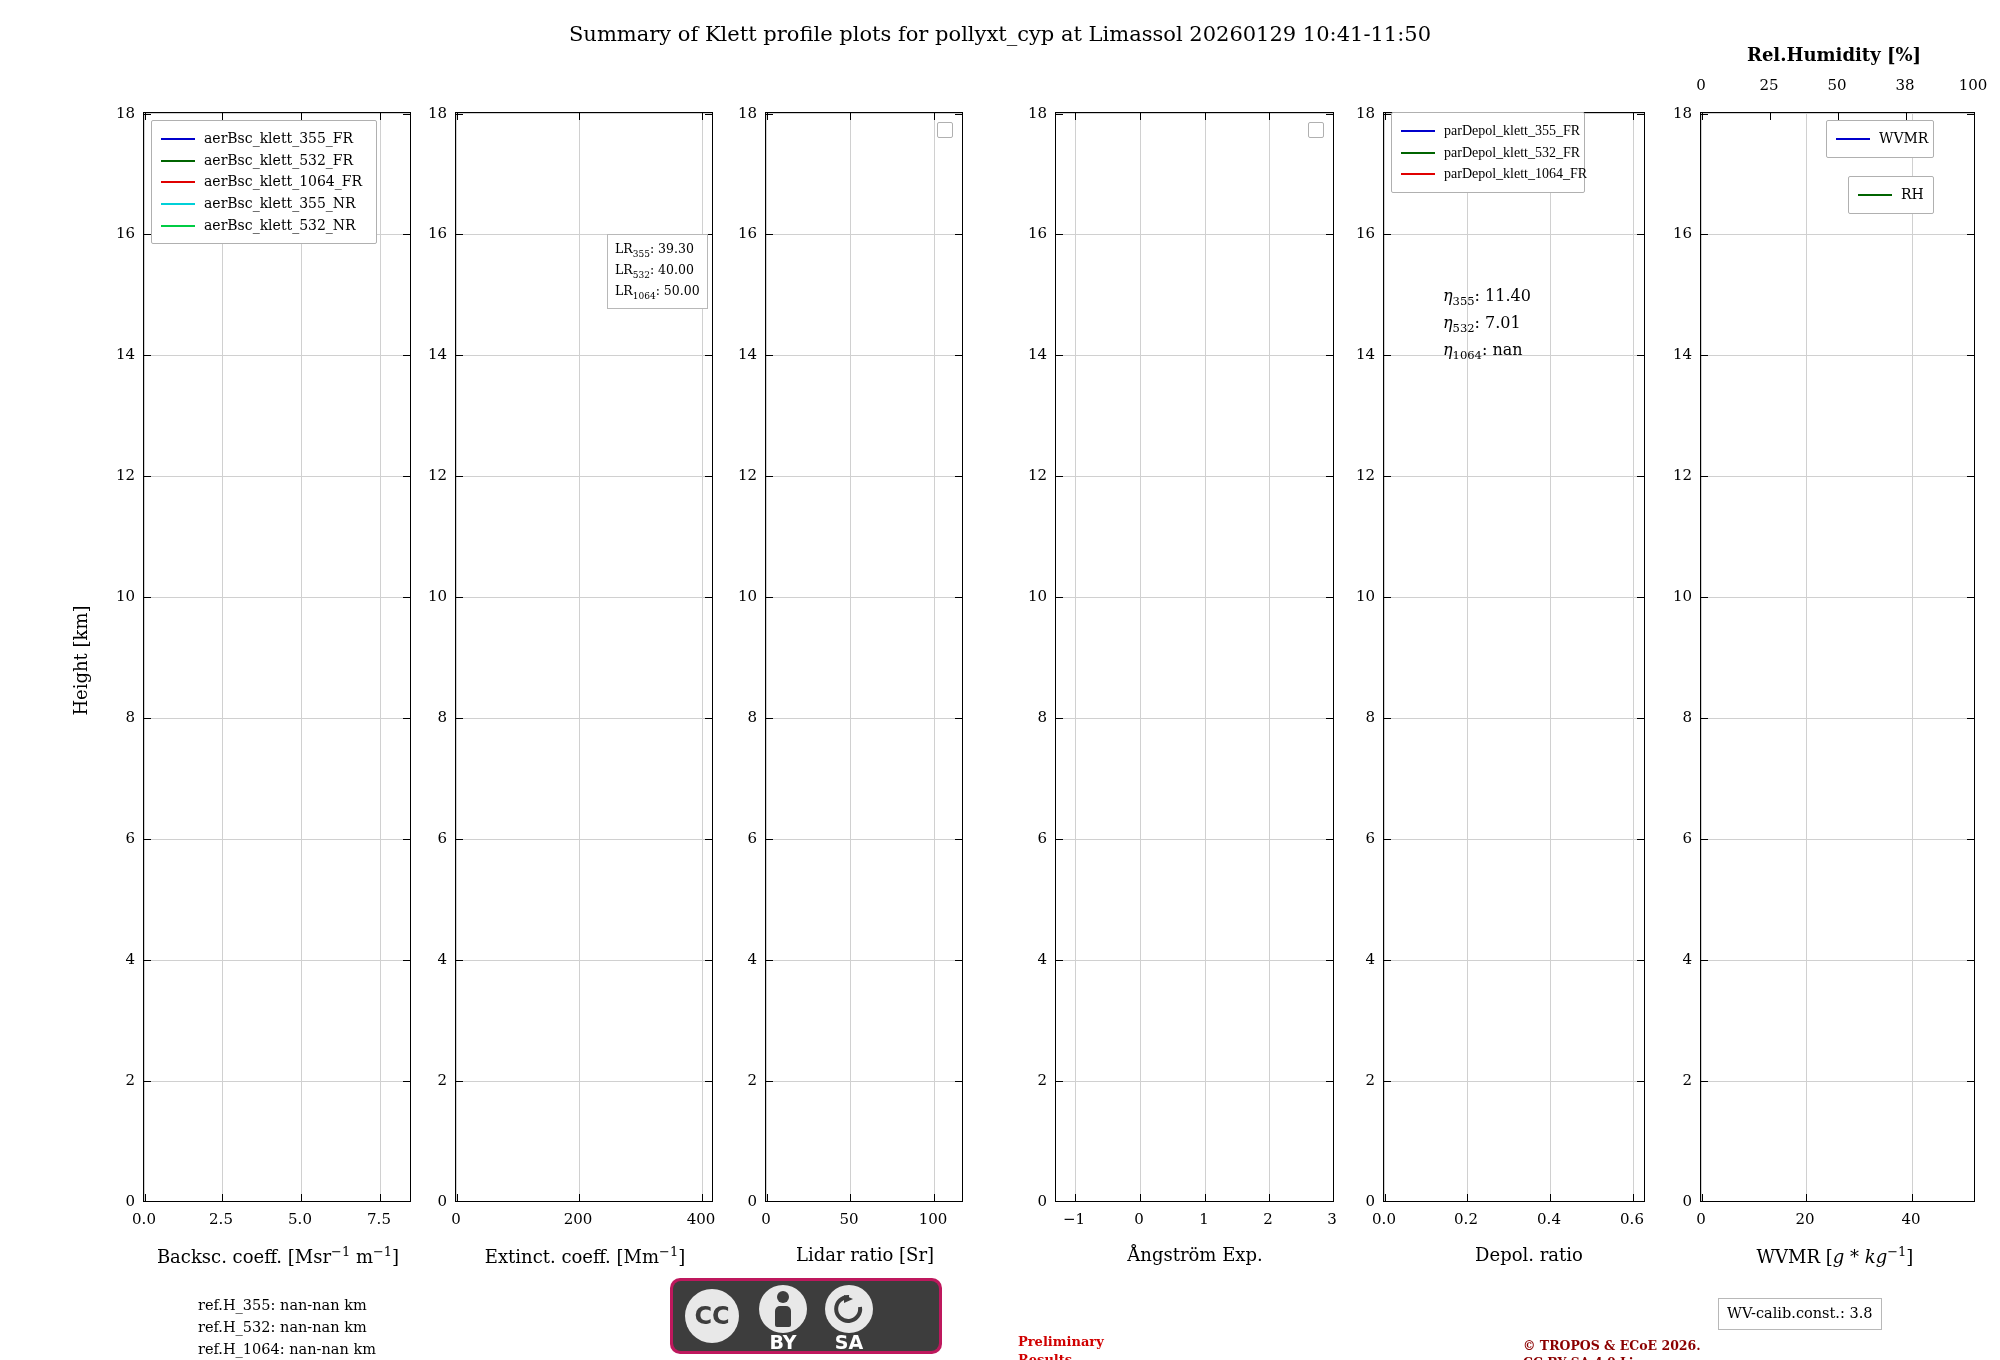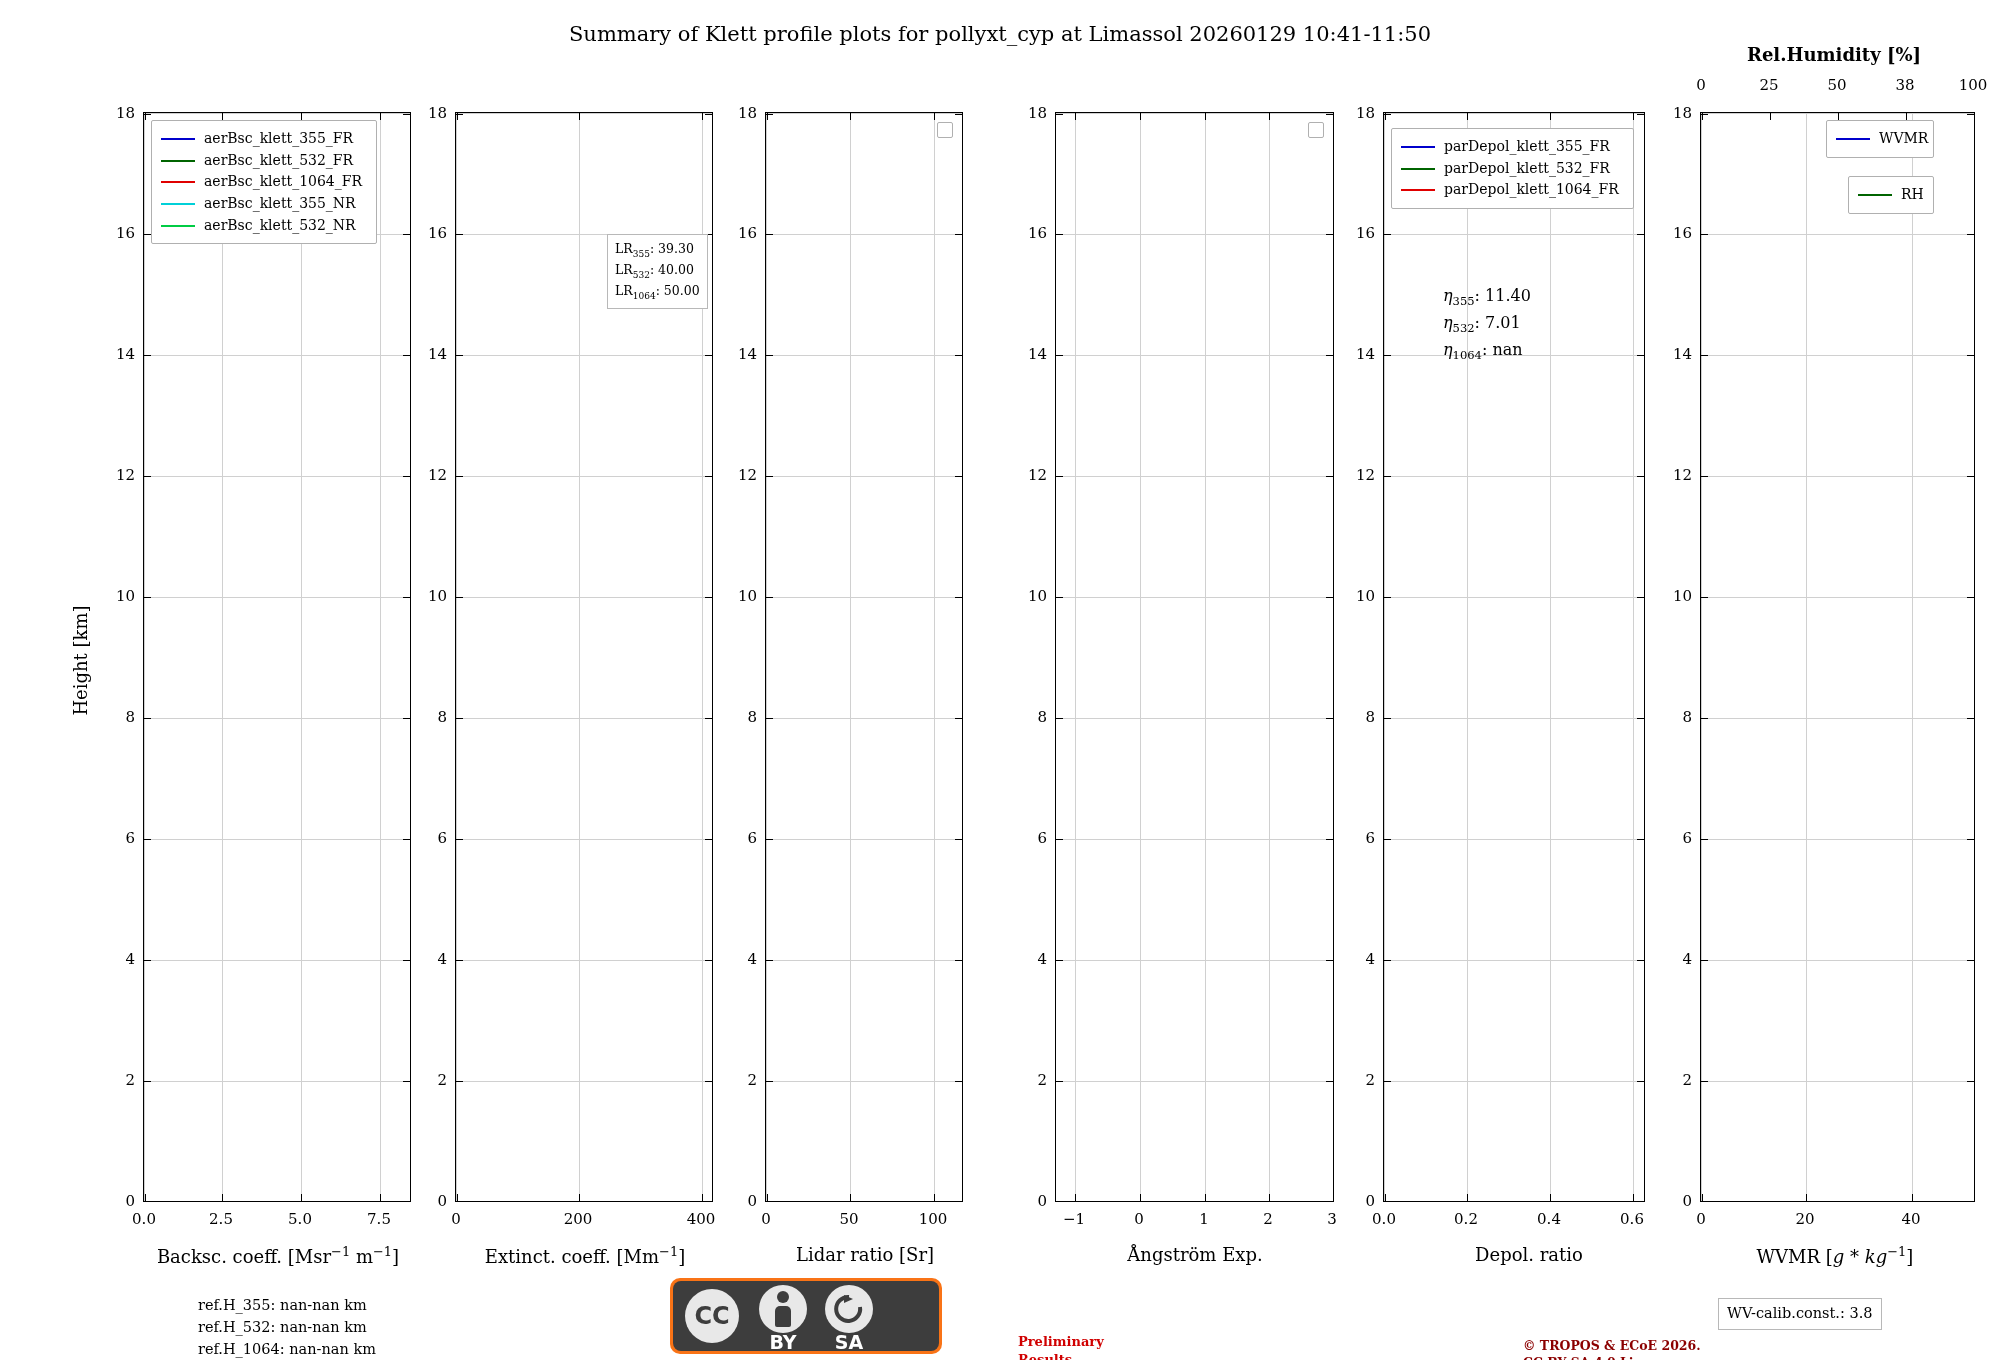--- a/index.html
+++ b/index.html
@@ -163,21 +163,21 @@
     font-size: 12.5px;
     line-height: 1.35;
   }
   
   #cc-badge {
     position: absolute;
     left: 670px;
     top: 1278px;
     width: 272px;
     height: 76px;
-    background: #f97316;
+    background: #be185d;
     border-radius: 10px;
     overflow: hidden;
   }
   #cc-badge .cc-inner {
     position: absolute;
     left: 3px; top: 3px;
     width: 266px; height: 70px;
     background: #3d3d3d;
     border-radius: 8px;
   }
@@ -527,21 +527,21 @@
       <div class="tick-mark-y right" style="top:1px"></div>
     <div class="tick-mark-x bottom" style="left:1px"></div>
       <div class="tick-mark-x top" style="left:1px"></div>
     <div class="tick-mark-x bottom" style="left:83px"></div>
       <div class="tick-mark-x top" style="left:83px"></div>
     <div class="tick-mark-x bottom" style="left:166px"></div>
       <div class="tick-mark-x top" style="left:166px"></div>
     <div class="tick-mark-x bottom" style="left:249px"></div>
       <div class="tick-mark-x top" style="left:249px"></div>
   </div>
-  <div class="legend" style="left: 8px; top: 16px; width: 243px;">
+  <div class="legend" style="left: 8px; top: 0; width: 194px; font-family: Liberation Serif, serif;">
     <div class="legend-row">
       <span class="legend-swatch" style="background:#0000cc"></span>
       <span class="legend-label">parDepol_klett_355_FR</span>
     </div>
     <div class="legend-row">
       <span class="legend-swatch" style="background:#006400"></span>
       <span class="legend-label">parDepol_klett_532_FR</span>
     </div>
     <div class="legend-row">
       <span class="legend-swatch" style="background:#e00000"></span>

